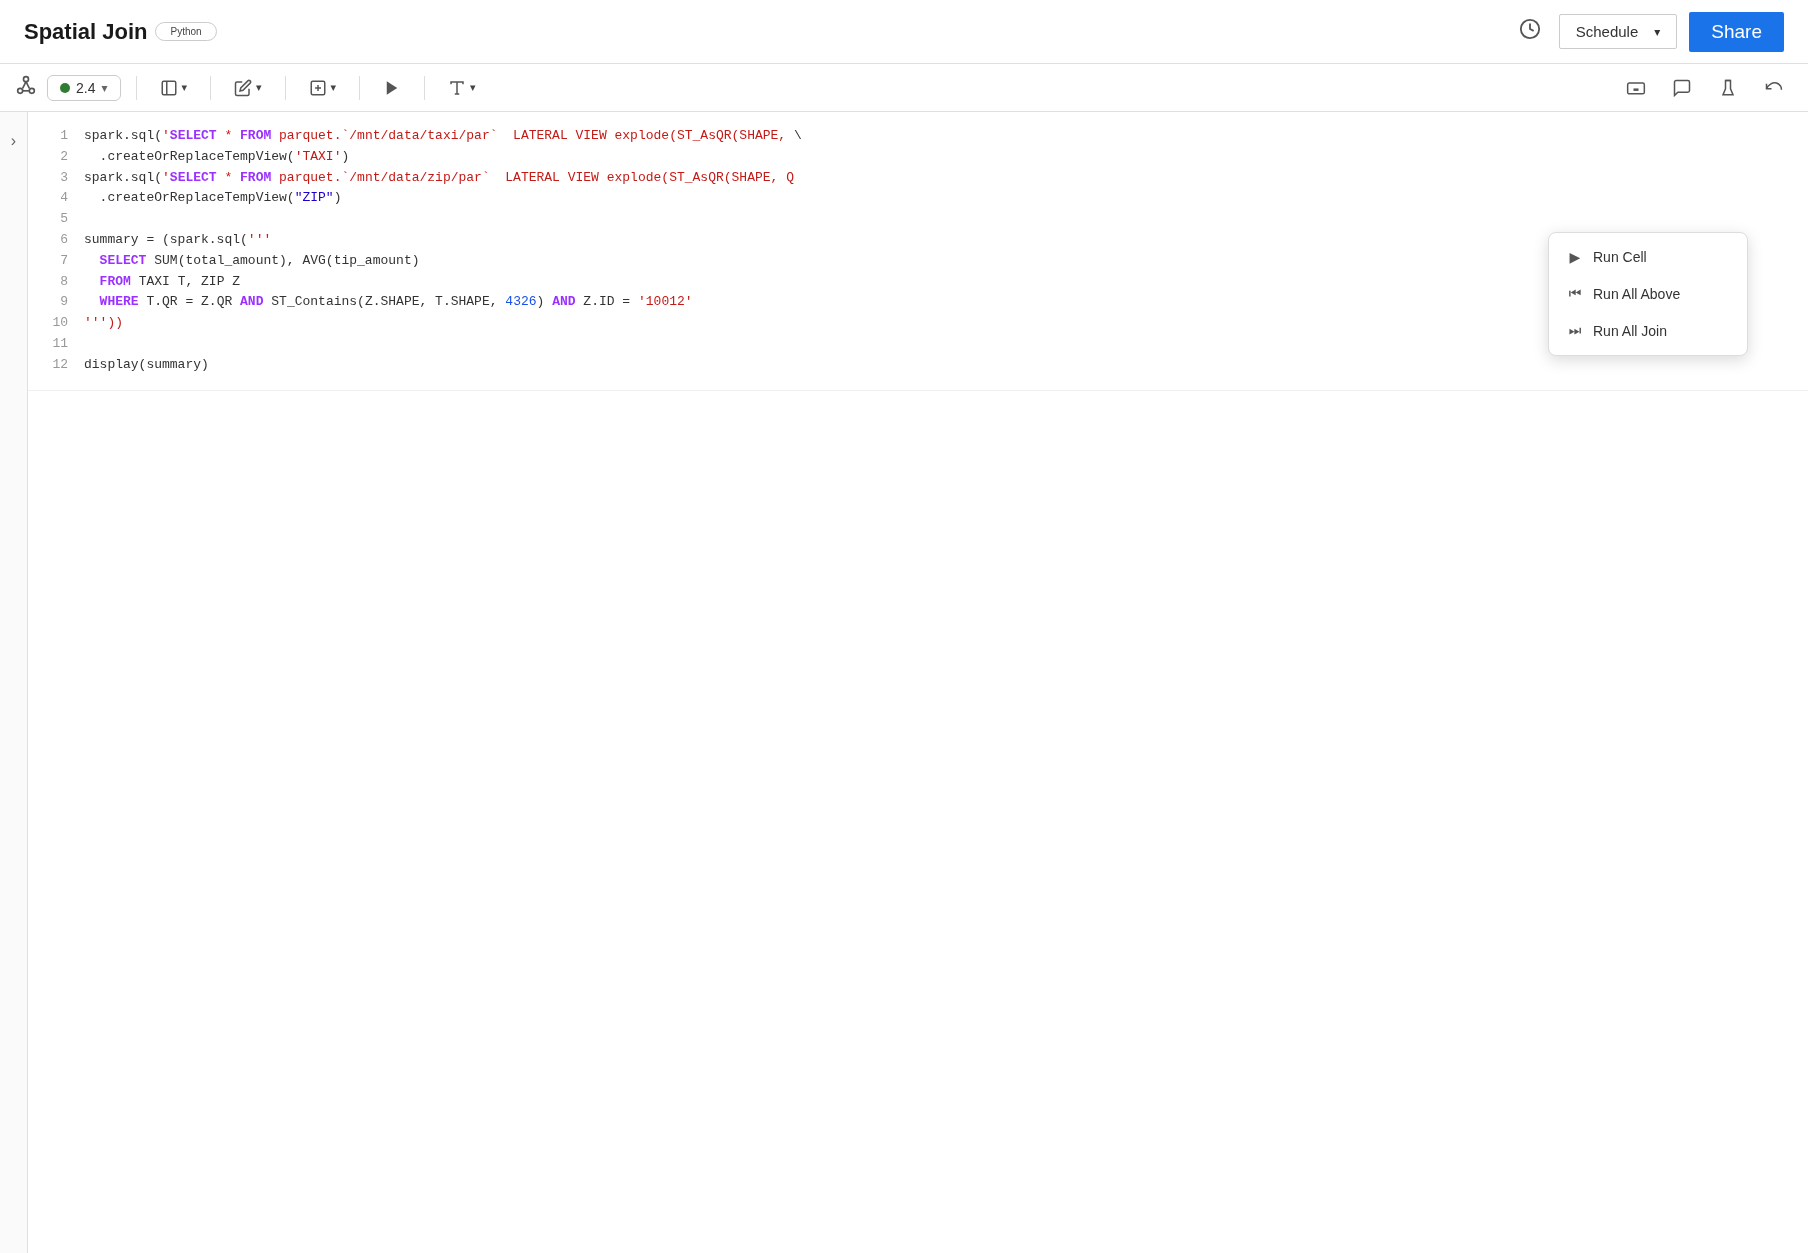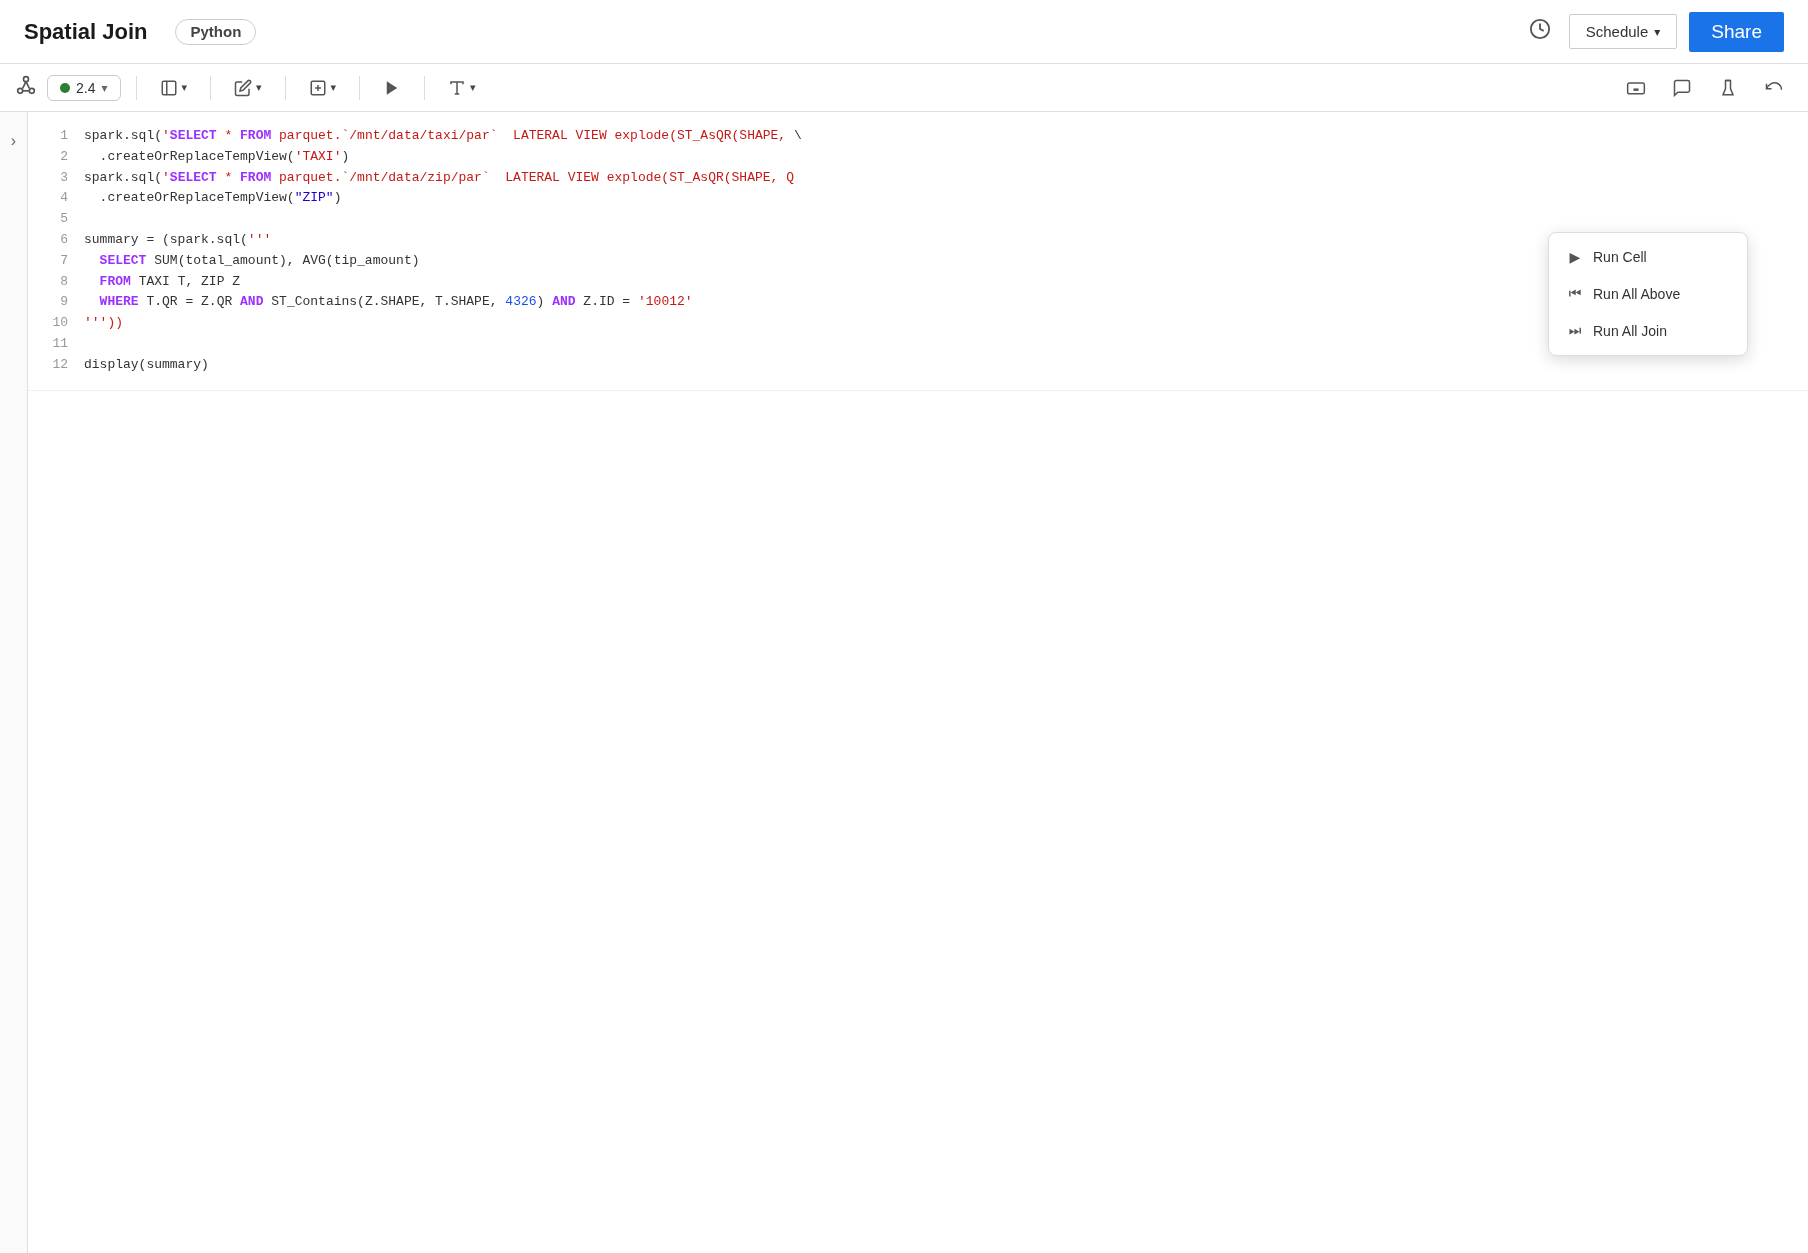--- a/index.html
+++ b/index.html
@@ -10,45 +10,45 @@
       display: flex;
       align-items: center;
       justify-content: space-between;
       padding: 0 24px;
       height: 64px;
       border-bottom: 1px solid #e0e0e0;
       background: #fff;
     }
     .header-left {
       display: flex;
-      gap: 28px;
+      align-items: center;
+      gap: 8px;
     }
     .notebook-title {
       font-size: 22px;
       font-weight: 700;
       color: #1a1a1a;
     }
     .python-badge {
       border: 1px solid #ccc;
       border-radius: 20px;
       padding: 3px 14px;
-      font-size: 15px;
+      font-size: 10px;
       color: #444;
       background: #fff;
-      font-weight: bold;
     }
     .header-right {
       display: flex;
       align-items: center;
       gap: 12px;
     }
     .schedule-btn {
       display: flex;
       align-items: center;
-      gap: 6px;
+      gap: 16px;
       border: 1px solid #ccc;
       border-radius: 2px;
       padding: 8px 16px;
       font-size: 15px;
       background: #fff;
       cursor: pointer;
       color: #333;
     }
     .share-btn {
       background: #1a73e8;

